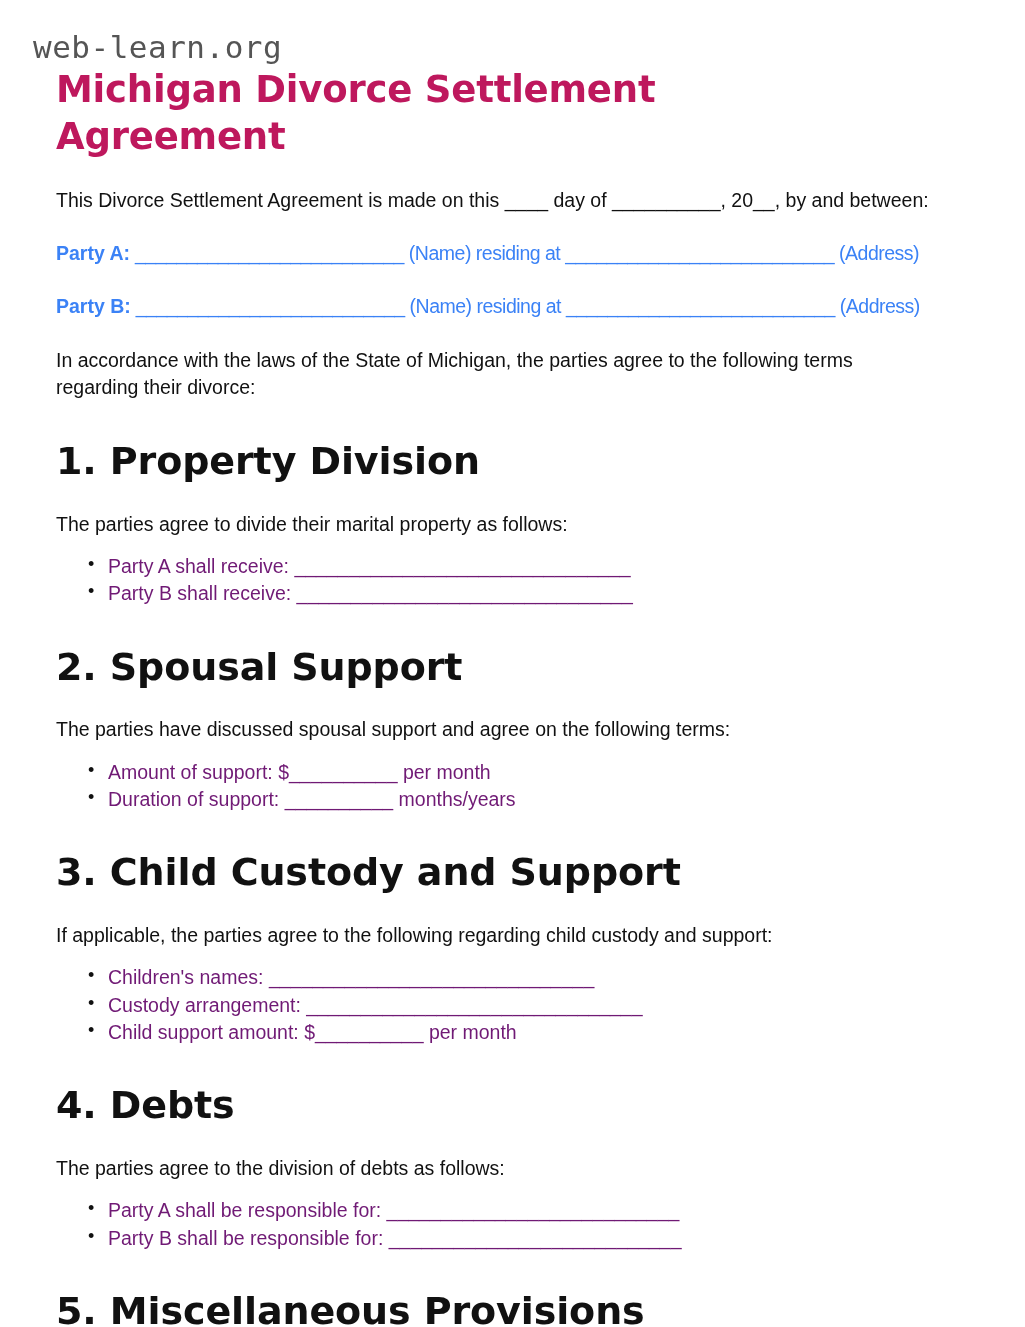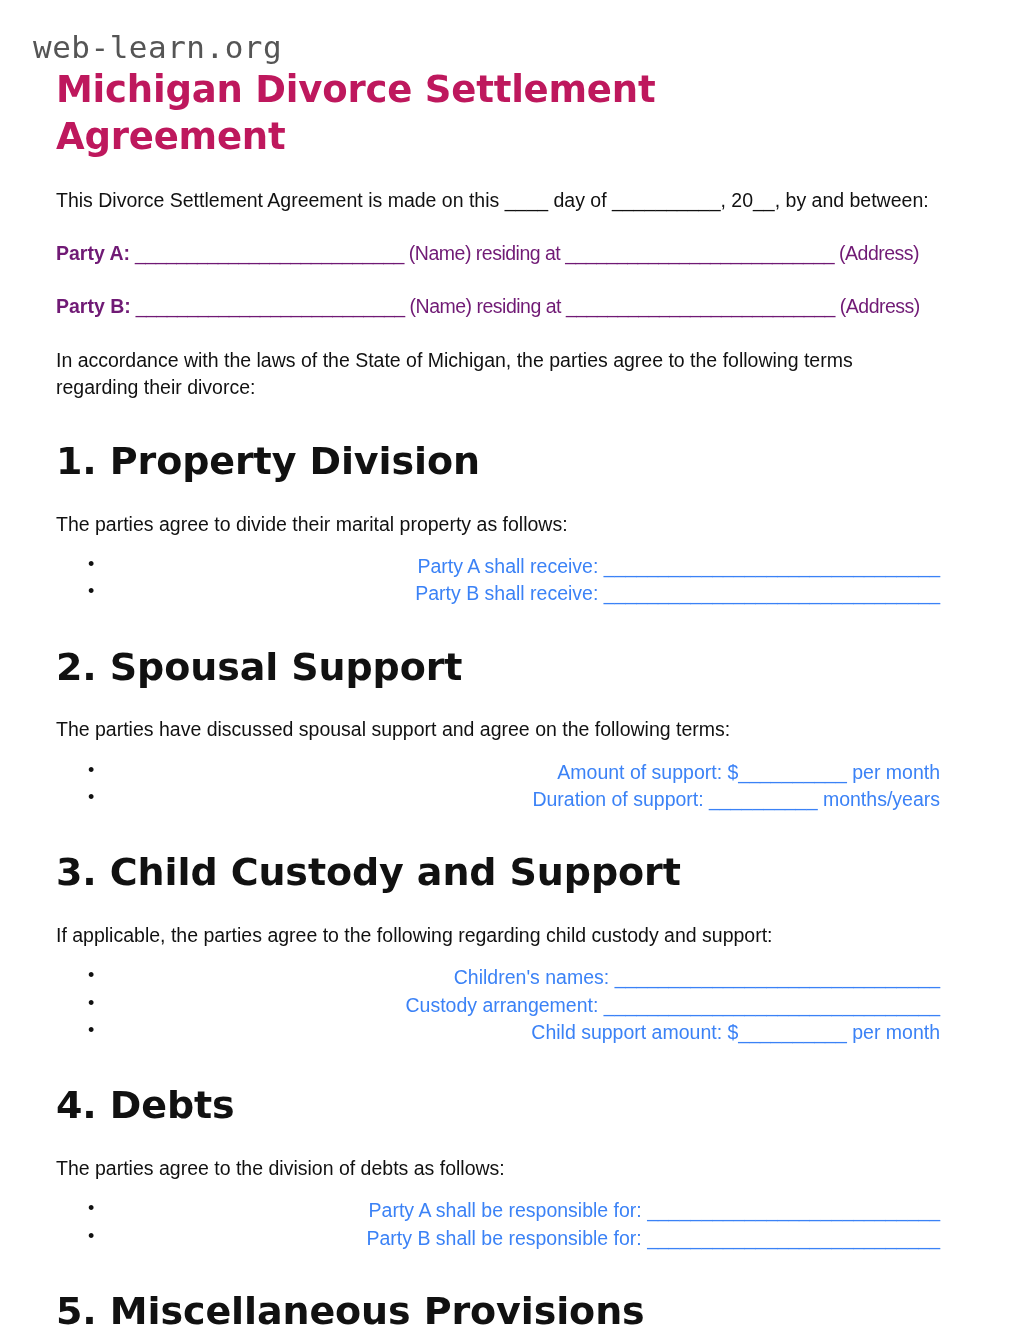--- a/index.html
+++ b/index.html
@@ -62,21 +62,21 @@
     font-size: 19.5px;
     line-height: 1.40;
     margin: 26px 0 0 0;
     color: #111;
   }
 
   p.party-line {
     font-size: 19.5px;
     line-height: 1.40;
     margin: 26px 0 0 0;
-    color: #701a75;
+    color: #3b82f6;
   }
 
   .strong {
     font-weight: bold;
   }
 
   .blank-lg { letter-spacing: -0.5px; }
 
   h2.section-title {
     font-family: "DejaVu Sans", "Liberation Sans", sans-serif;
@@ -91,23 +91,22 @@
   ul.bullets {
     list-style: none;
     margin: 16px 0 0 0;
     padding: 0 0 0 52px;
   }
   ul.bullets li {
     position: relative;
     font-size: 19.5px;
     line-height: 1.30;
     margin: 0 0 2px 0;
-    color: #3b82f6;
+    color: #701a75;
     white-space: nowrap;
-    text-align: right;
   }
   ul.bullets li::before {
     content: "\2022";
     position: absolute;
     left: -20px;
     top: -1px;
     font-size: 18px;
     line-height: 1.30;
     color: #111;
   }

